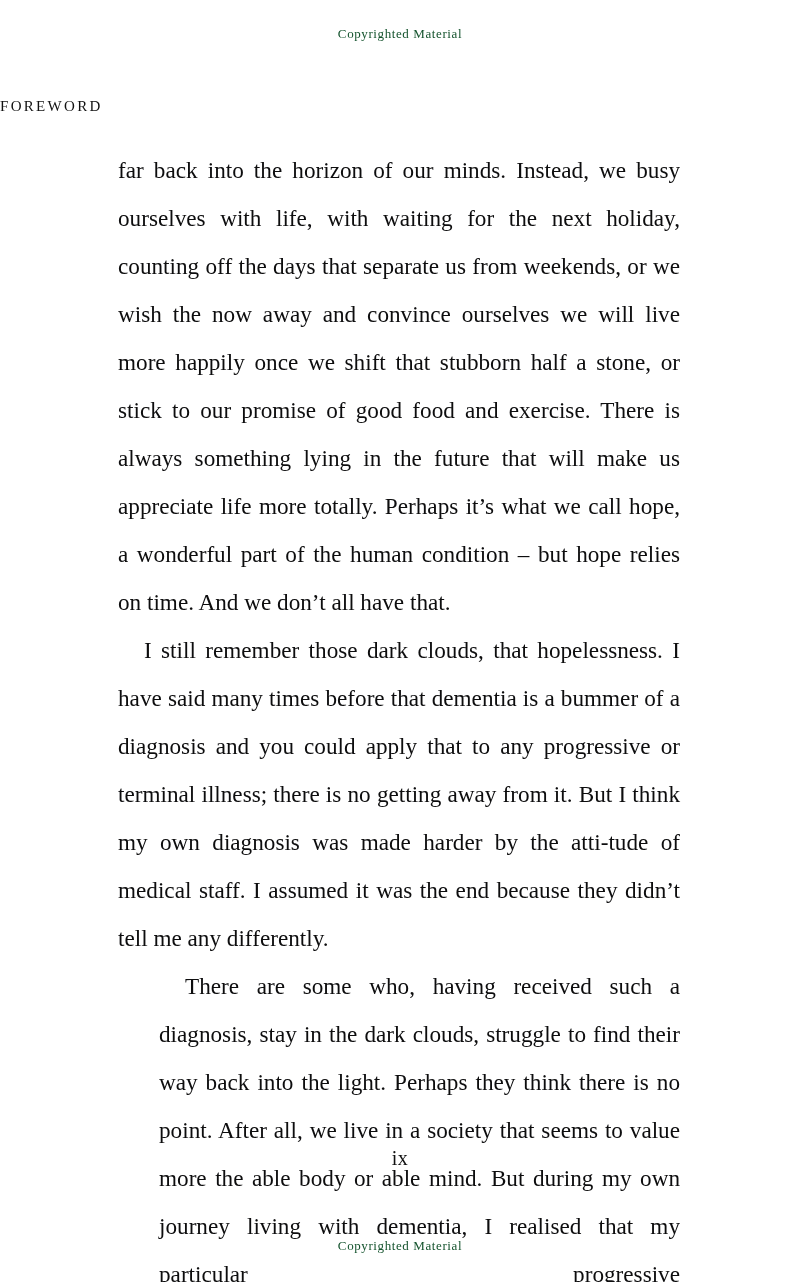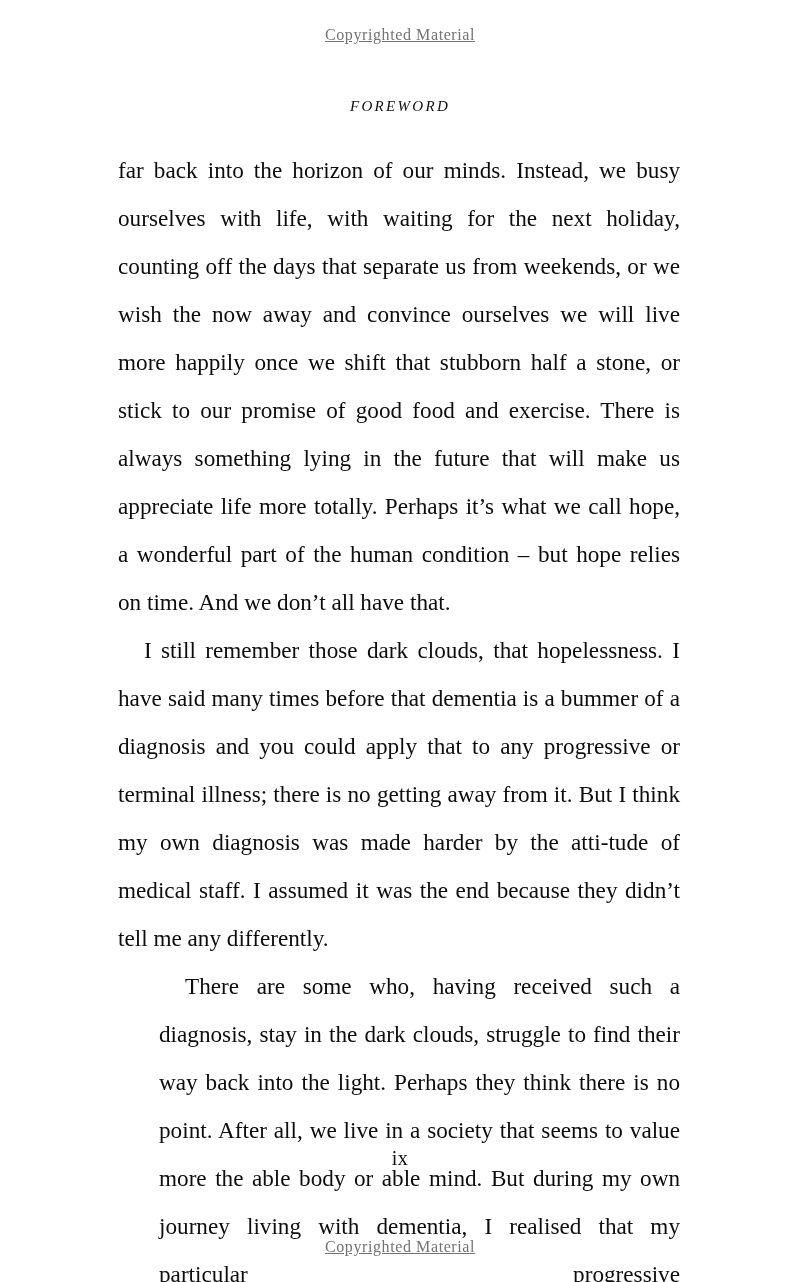--- a/index.html
+++ b/index.html
@@ -18,40 +18,37 @@
   .page {
     position: absolute;
     inset: 0;
   }
   .watermark {
     position: absolute;
     left: 0;
     width: 100%;
     text-align: center;
     font-family: "Liberation Serif", "DejaVu Serif", serif;
-    font-size: 16px;
+    font-size: 13px;
     letter-spacing: 0.6px;
-    color: #737373;
-    text-decoration: underline;
+    color: #14532d;
   }
   .watermark-top { top: 26px; }
   .watermark-bottom { top: 1238px; }
 
   .running-head {
     position: absolute;
     left: 0;
     top: 98px;
     width: 100%;
-    text-align: center;
     font-size: 15px;
     letter-spacing: 2.3px;
     color: #111;
     font-variant: small-caps;
     text-transform: uppercase;
-    font-style: italic;
   }
 
   .textblock {
     position: absolute;
     left: 118px;
     top: 146px;
     width: 562px;
     font-size: 23.2px;
     line-height: 48px;
     text-align: justify;

